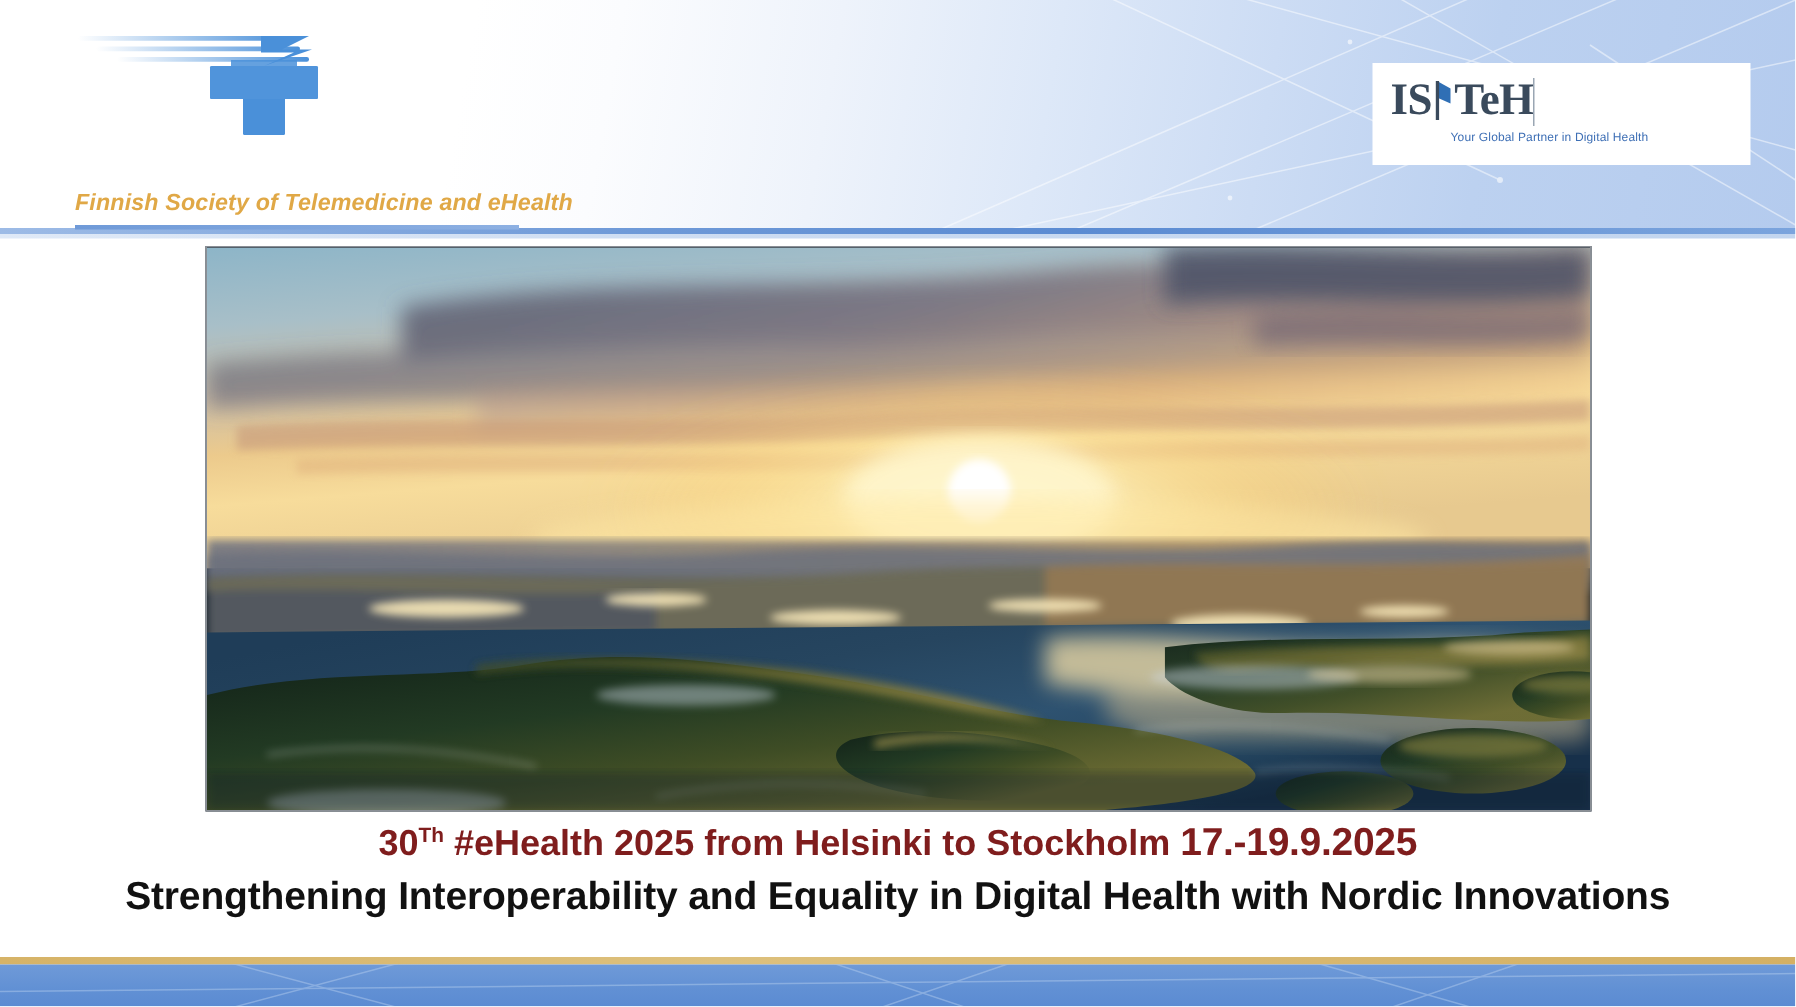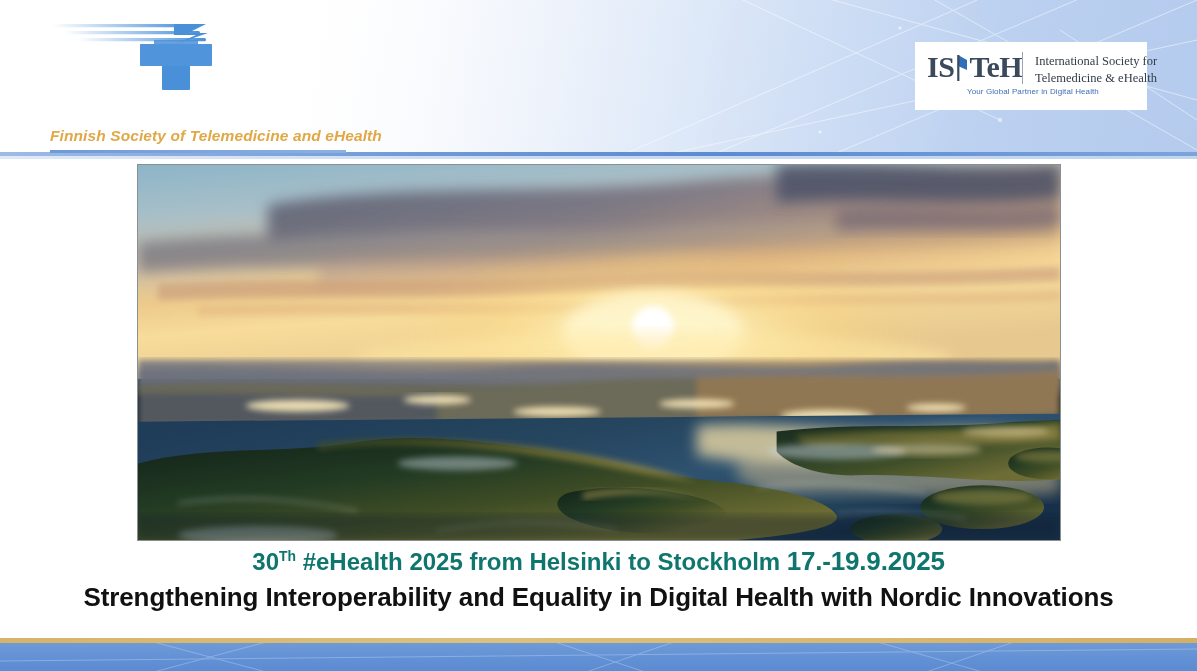--- a/index.html
+++ b/index.html
@@ -106,21 +106,21 @@
     width: 296px;
     height: 3px;
     background: linear-gradient(90deg,#6f9ad8,#8db0e2);
   }
 
   
   .isfteh-box {
     position: absolute;
     left: 915px;
     top: 42px;
-    width: 232px;
+    width: 252px;
     height: 68px;
     background: #ffffff;
   }
   .isfteh-word {
     position: absolute;
     left: 12px;
     top: 10px;
     font-family: "Liberation Serif", serif;
     font-size: 30px;
     font-weight: 700;
@@ -180,21 +180,21 @@
 
   
   .title-line1 {
     position: absolute;
     left: 0;
     top: 546px;
     width: 1197px;
     text-align: center;
     font-size: 24px;
     font-weight: 700;
-    color: #0f766e;
+    color: #7f1d1d;
     white-space: nowrap;
   }
   .title-line1 .sup {
     font-size: 0.58em;
     vertical-align: super;
     font-weight: 700;
   }
   .title-line1 .date {
     font-size: 26px;
     font-weight: 700;
@@ -293,24 +293,20 @@
     <div class="isfteh-word">
       <span>IS</span><span class="f-mark">
         <svg width="15" height="30" viewBox="0 0 15 30" style="position:absolute;left:0;top:-24px;">
           <path d="M3,2 L12,7 L12,17 L3,13 Z" fill="#2f6fb5"></path>
           <rect x="2.2" y="2" width="2.2" height="26" fill="#3a4a5c"></rect>
         </svg>
       </span><span>TeH</span>
     </div>
     <div class="isfteh-tag">Your Global Partner in Digital Health</div>
     <div class="isfteh-divider"></div>
-    <div class="isfteh-sub">
-      <div>International Society for</div>
-      <div>Telemedicine &amp; eHealth</div>
-    </div>
   </div>
 
   <div class="photo-frame">
     <svg class="photo-svg" viewBox="0 0 924 377" preserveAspectRatio="none">
       <defs>
         <linearGradient id="sky" x1="0" y1="0" x2="0.35" y2="1">
           <stop offset="0%" stop-color="#8db5c8"></stop>
           <stop offset="22%" stop-color="#a8bfc8"></stop>
           <stop offset="42%" stop-color="#cdbfa8"></stop>
           <stop offset="58%" stop-color="#ecca8c"></stop>

